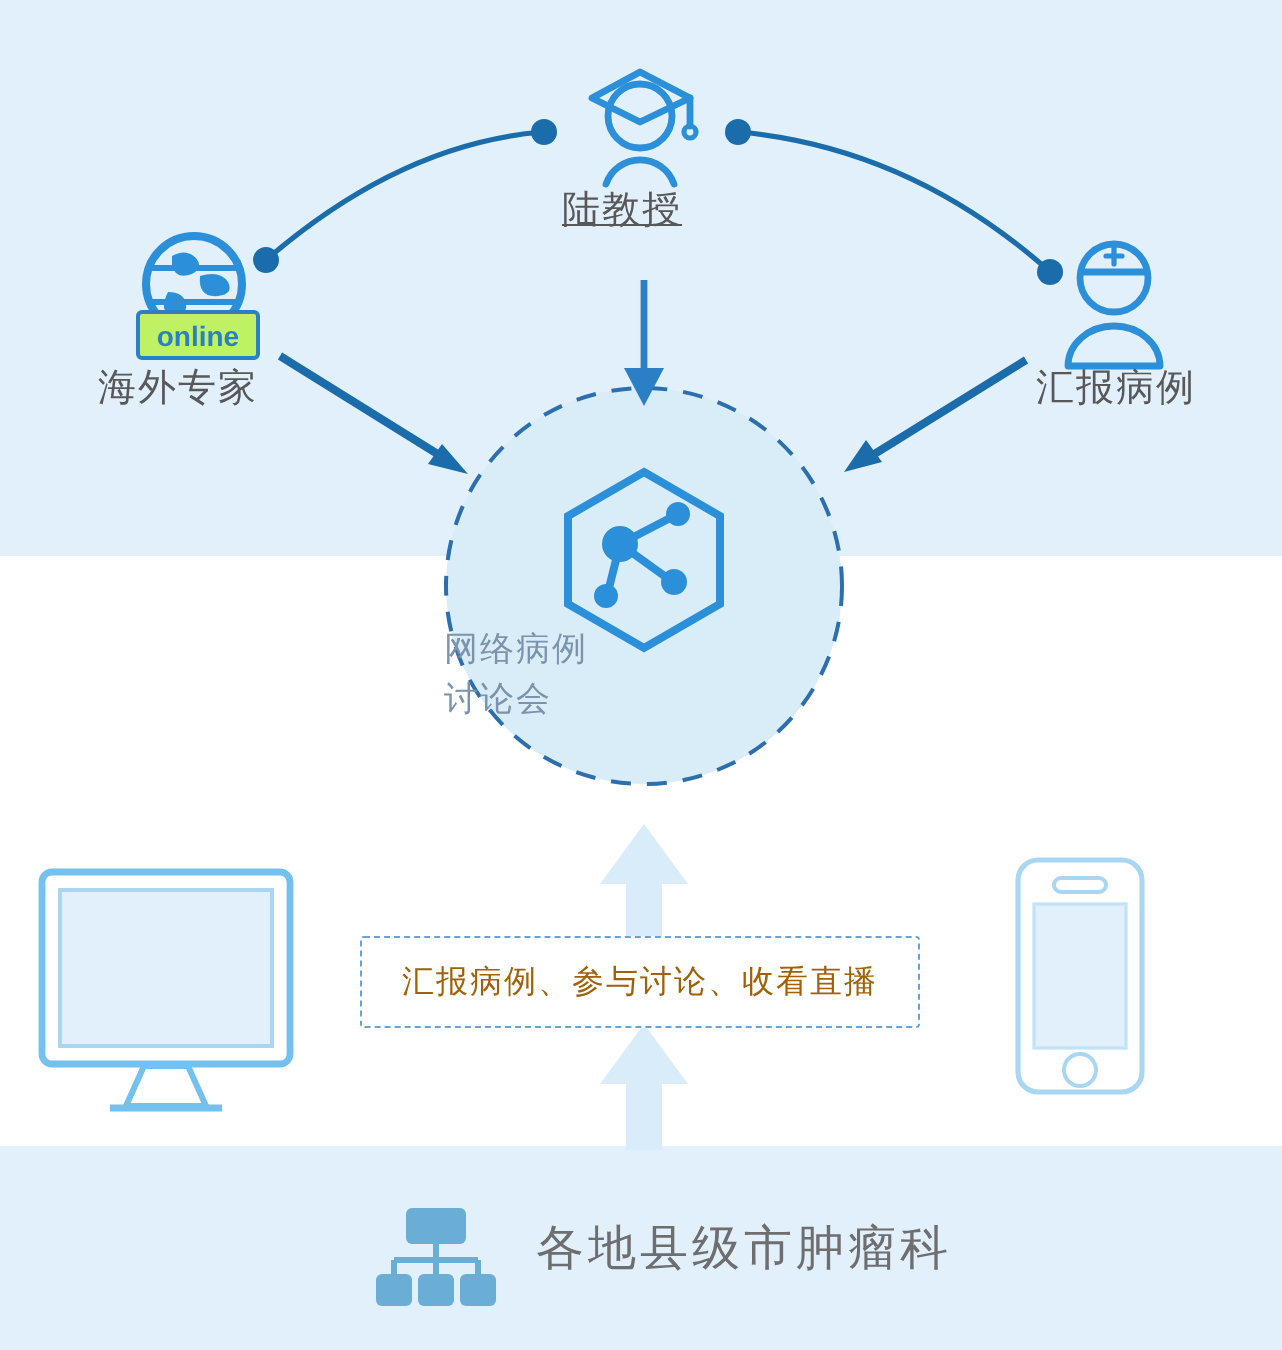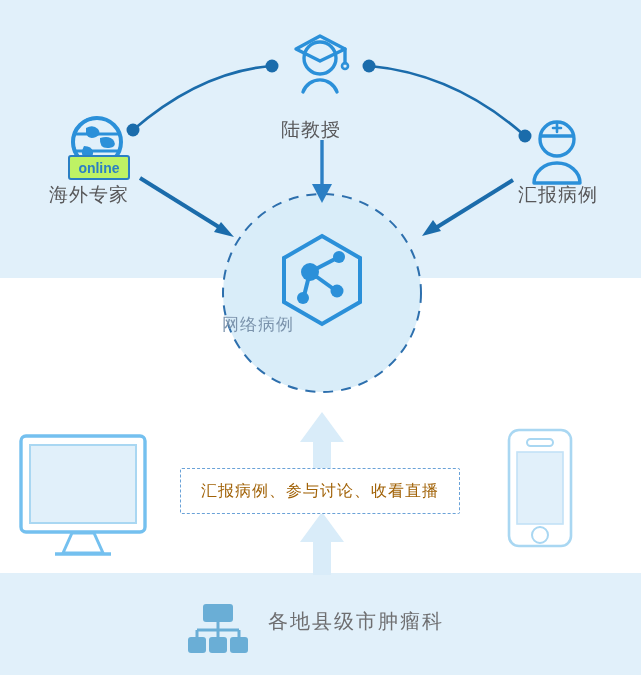--- a/index.html
+++ b/index.html
@@ -21,41 +21,41 @@
 
   
   .lbl{
     position:absolute;
     color:#58585a;
     font-size:19px;
     letter-spacing:1px;
     white-space:nowrap;
     line-height:1;
   }
-  #label-professor{left:281px;top:120px;}
+  #label-professor{left:281px;top:96px;text-decoration:underline;}
   #label-overseas{left:49px;top:185px;}
   #label-local{left:518px;top:185px;}
 
   #hub-caption{
     position:absolute;left:222px;top:312px;width:200px;
     text-align:left;color:#7b93ac;font-size:17px;line-height:25px;
     letter-spacing:1px;
   }
 
   #flow-box{
     position:absolute;left:180px;top:468px;width:278px;height:44px;
     border:1px dashed #6aa2d8;border-radius:2px;
     background:#ffffff;
     display:flex;align-items:center;justify-content:center;
   }
   #flow-box-text{color:#a16207;font-size:16px;letter-spacing:1px;white-space:nowrap;}
 
   #bottom-label{
     position:absolute;left:268px;top:608px;
-    color:#6e6e70;font-size:20px;letter-spacing:2px;white-space:nowrap;
+    color:#6e6e70;font-size:24px;letter-spacing:2px;white-space:nowrap;
   }
 
   
   #online-badge{
     position:absolute;left:68px;top:155px;
     width:58px;height:21px;
     border:2px solid #2b7fc4;border-radius:3px;
     background:#bef264;
     display:flex;align-items:center;justify-content:center;
   }
@@ -176,20 +176,21 @@
   <div class="lbl" id="label-overseas">海外专家</div>
 
   <div class="lbl" id="label-local">汇报病例</div>
 
   <div id="online-badge">
     <span>online</span>
   </div>
 
   <div id="hub-caption">
     <div>网络病例</div>
+    <div>讨论会</div>
   </div>
 
   <div id="flow-box">
     <span id="flow-box-text">汇报病例、参与讨论、收看直播</span>
   </div>
 
   <div id="bottom-label">各地县级市肿瘤科</div>
 
 </div>
 

